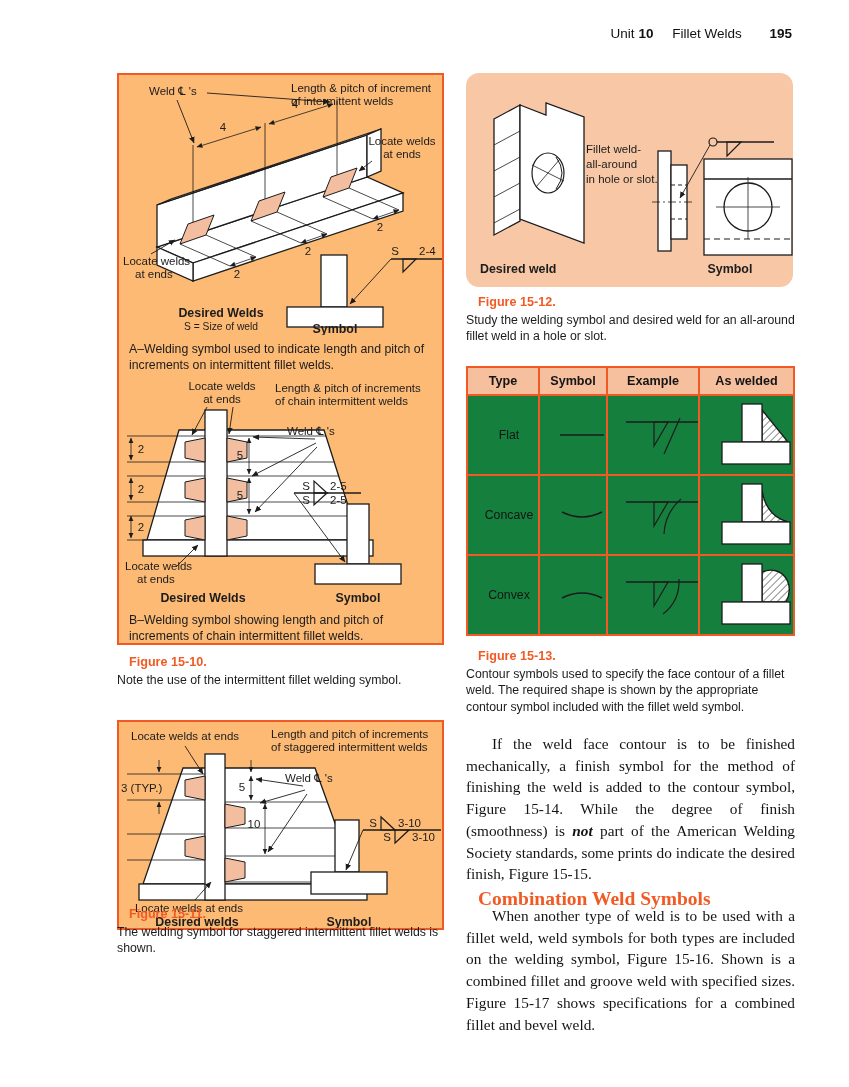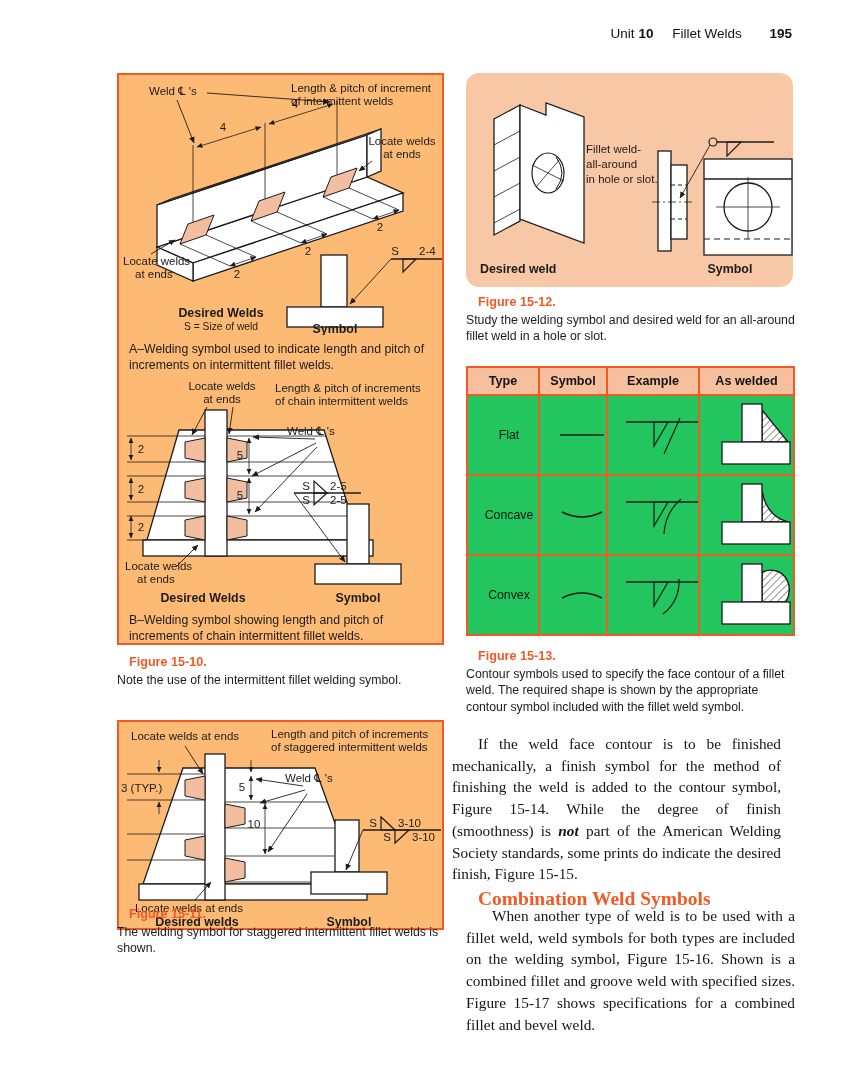--- a/index.html
+++ b/index.html
@@ -13,21 +13,21 @@
           padding-top:2px;overflow:hidden;}
   .salmonbox{position:absolute;background:#f8c7a6;overflow:hidden;border-radius:13px;}
   .figcap{position:absolute;font-size:12.3px;line-height:1.34;color:#1c1c1c;}
   .figcap .cl{display:block;color:#f15a24;font-weight:bold;font-size:12.6px;margin-bottom:1px;padding-left:12px;}
   .subcap{font-size:12.3px;line-height:1.28;color:#1c1c1c;margin:3px 10px 5px 10px;}
   .bodytext{position:absolute;font-family:"Liberation Serif",serif;font-size:15.3px;line-height:1.42;
             color:#141414;text-align:justify;text-indent:26px;}
   .bodytext em{font-weight:bold;font-style:italic;}
   h2.combo{position:absolute;margin:12px;font-family:"Liberation Serif",serif;font-weight:bold;
            font-size:19.5px;color:#f15a24;}
-  table.ctable{border-collapse:collapse;table-layout:fixed;width:327px;background:#22c55e;}
+  table.ctable{border-collapse:collapse;table-layout:fixed;width:327px;background:#15803d;}
   .ctable th,.ctable td{border:2px solid #f15a24;text-align:center;vertical-align:middle;padding:0;}
   .ctable th{background:#f6bf9d;font-size:12.6px;font-weight:bold;height:26px;color:#141414;}
   .ctable td{height:78px;font-size:12.3px;color:#141414;padding-left:12px;}
   .ctable svg{display:block;margin:0 auto;}
   svg text{font-family:"Liberation Sans","DejaVu Sans",sans-serif;font-size:11.5px;fill:#1c1c1c;}
   svg text.b{font-weight:bold;font-size:12.4px;}
   svg text.sm{font-size:10.3px;}
   svg text.mid{text-anchor:middle;}
   svg text.end{text-anchor:end;}
   svg .ln{stroke:#1c1c1c;stroke-width:1.3;fill:none;}
@@ -431,21 +431,21 @@
         </tr>
       </tbody>
     </table>
   </div>
 
   <div class="figcap" style="left:466px;top:648px;width:330px;">
     <span class="cl">Figure 15-13.</span>
     <span>Contour symbols used to specify the face contour of a fillet weld. The required shape is shown by the appropriate contour symbol included with the fillet weld symbol.</span>
   </div>
 
-  <div class="bodytext" style="left:452px;top:733px;width:329px;">
+  <div class="bodytext" style="left:466px;top:733px;width:329px;">
     <span>If the weld face contour is to be finished mechanically, a finish symbol for the method of finishing the weld is added to the contour symbol, Figure 15-14. While the degree of finish (smoothness) is </span><em>not</em><span> part of the American Welding Society standards, some prints do indicate the desired finish, Figure 15-15.</span>
   </div>
 
   <h2 class="combo" style="left:466px;top:876px;">Combination Weld Symbols</h2>
 
   <div class="bodytext" style="left:466px;top:905px;width:329px;">When another type of weld is to be used with a fillet weld, weld symbols for both types are included on the welding symbol, Figure 15-16. Shown is a combined fillet and groove weld with specified sizes. Figure 15-17 shows specifications for a combined fillet and bevel weld.</div>
 
 </div>
 
 </body></html>

